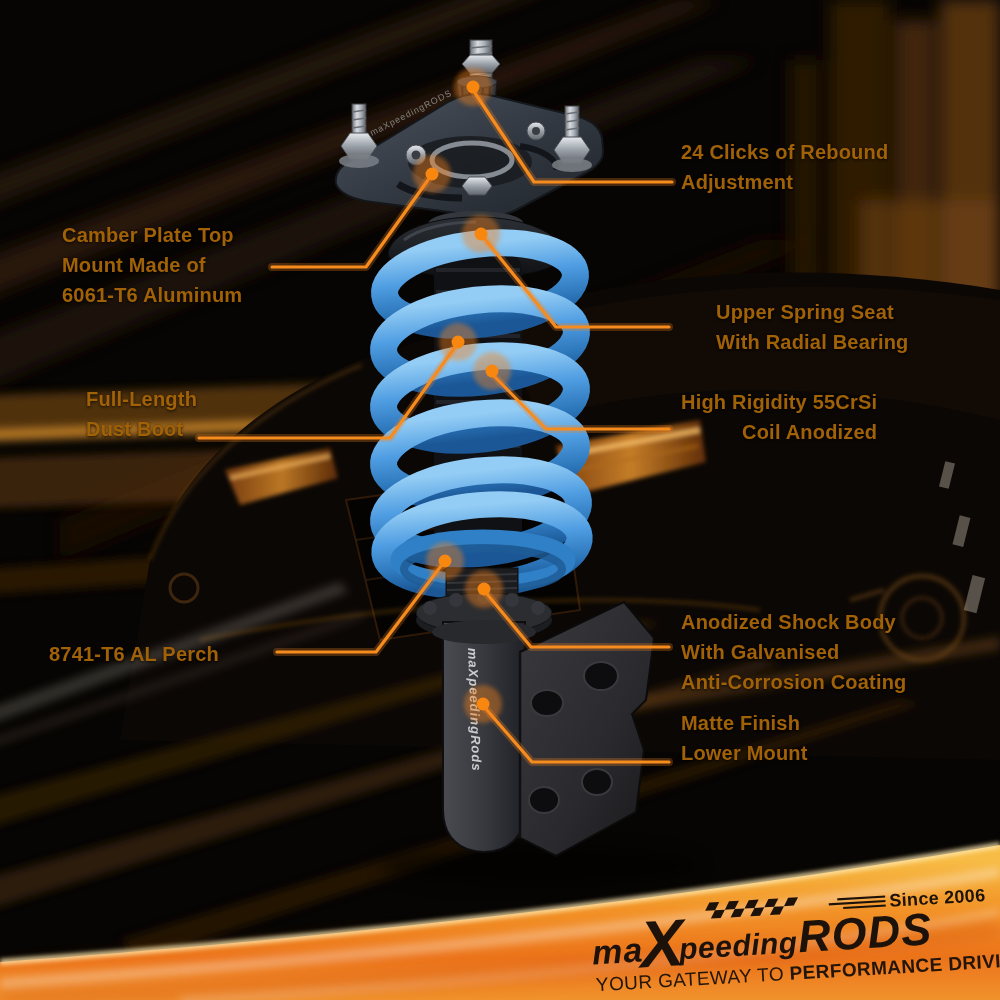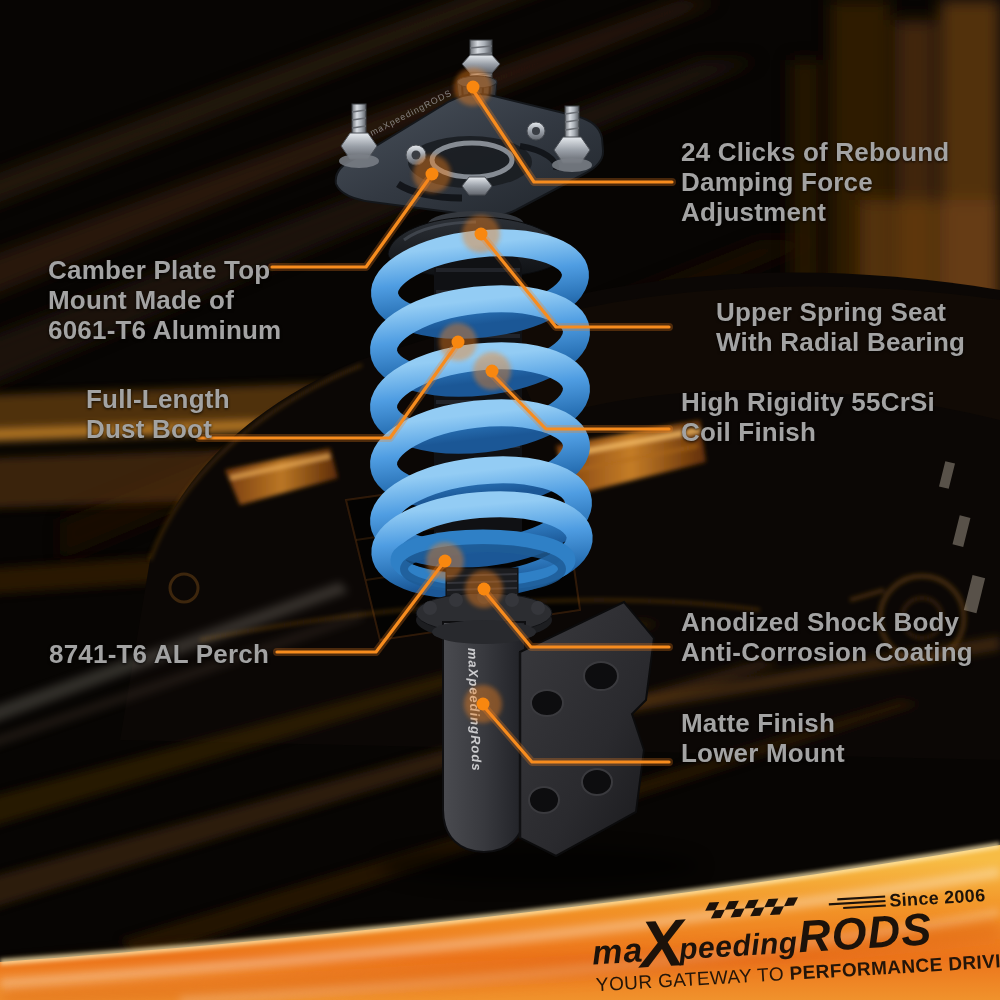--- a/index.html
+++ b/index.html
@@ -3,21 +3,21 @@
 <meta charset="utf-8">
 <style>
   html,body{margin:0;padding:0;background:#000;}
   .stage{
     position:relative;width:1000px;height:1000px;overflow:hidden;
     background:#070503;
     font-family:"Liberation Sans",sans-serif;
   }
   .stage svg.scene{position:absolute;left:0;top:0;}
   .callout{
-    position:absolute;color:#a3a3a3;font-size:26px;line-height:30px;font-weight:700;
+    position:absolute;color:#a16207;font-size:20px;line-height:30px;font-weight:700;
     letter-spacing:.2px;text-shadow:0 1px 3px rgba(0,0,0,.8);
   }
   .callout .cl{white-space:nowrap;}
   .banner-logo{
     position:absolute;left:592px;top:899px;width:400px;height:96px;
     transform:rotate(-3.4deg);transform-origin:40% 50%;
     color:#1c120a;
   }
   .logo-top{position:absolute;left:96px;top:-2px;width:300px;display:flex;align-items:center;}
   .since{font-size:18px;font-weight:700;letter-spacing:.3px;white-space:nowrap;}
@@ -364,45 +364,45 @@
       <path d="M0,962 C280,942 640,906 1000,845" stroke="#ffe9b0" stroke-width="6" fill="none" opacity=".8" filter="url(#soft2)"></path>
       <path d="M0,984 C300,962 660,930 1000,872" stroke="#ffffff" stroke-width="10" fill="none" opacity=".35" filter="url(#soft4)"></path>
       <path d="M180,1000 C480,982 800,952 1000,912" stroke="#ffffff" stroke-width="8" fill="none" opacity=".28" filter="url(#soft4)"></path>
       <path d="M0,1000 C340,986 720,962 1000,930" stroke="#d95d12" stroke-width="16" fill="none" opacity=".45" filter="url(#soft8)"></path>
     </g>
   </g>
 </svg>
 
 <div class="callout" style="left:681px;top:137px;">
       <div class="cl">24 Clicks of Rebound</div>
-      <div class="cl">Damping Force</div>
       <div class="cl">Adjustment</div>
     </div>
-<div class="callout" style="left:48px;top:220px;margin-top:35px;">
+<div class="callout" style="left:62px;top:220px;">
       <div class="cl">Camber Plate Top</div>
       <div class="cl">Mount Made of</div>
       <div class="cl">6061-T6 Aluminum</div>
     </div>
 <div class="callout" style="left:681px;top:297px;margin-left:35px;">
       <div class="cl">Upper Spring Seat</div>
       <div class="cl">With Radial Bearing</div>
     </div>
 <div class="callout" style="left:64px;top:384px;margin-left:22px;">
       <div class="cl">Full-Length</div>
       <div class="cl">Dust Boot</div>
     </div>
-<div class="callout" style="left:681px;top:387px;">
+<div class="callout" style="left:681px;top:387px;text-align:right;">
       <div class="cl">High Rigidity 55CrSi</div>
-      <div class="cl">Coil Finish</div>
+      <div class="cl">Coil Anodized</div>
     </div>
 <div class="callout" style="left:49px;top:639px;">
       <div class="cl">8741-T6 AL Perch</div>
     </div>
 <div class="callout" style="left:681px;top:607px;">
       <div class="cl">Anodized Shock Body</div>
+      <div class="cl">With Galvanised</div>
       <div class="cl">Anti-Corrosion Coating</div>
     </div>
 <div class="callout" style="left:681px;top:708px;">
       <div class="cl">Matte Finish</div>
       <div class="cl">Lower Mount</div>
     </div>
 
 <div class="banner-logo">
   <div class="logo-top">
     <svg width="150" height="24" viewBox="0 0 150 24">

